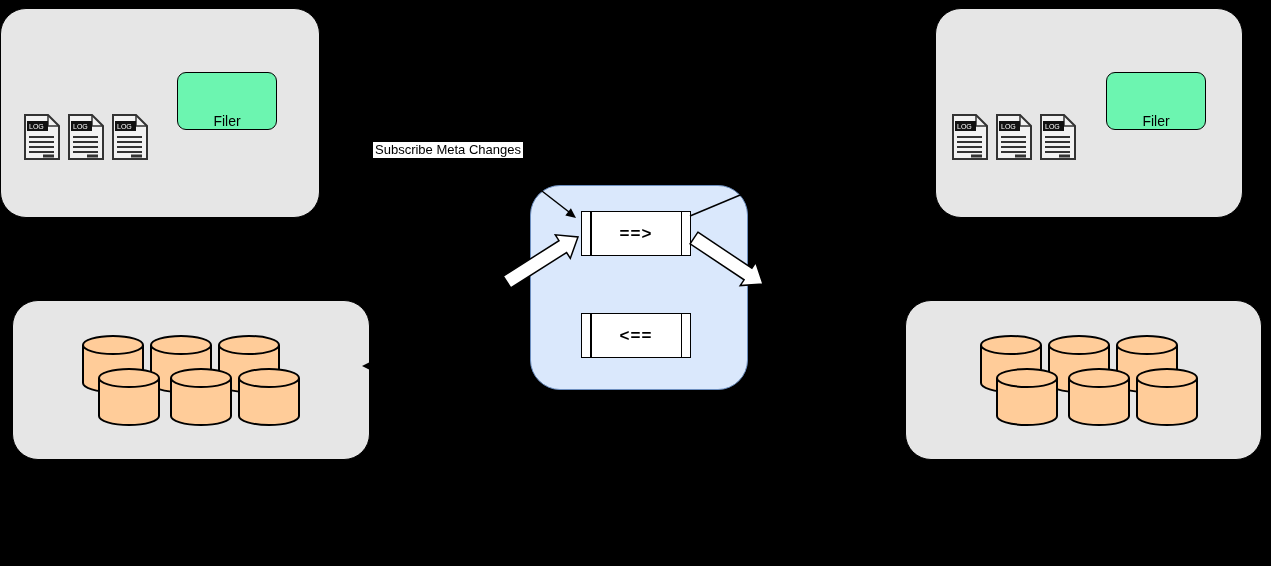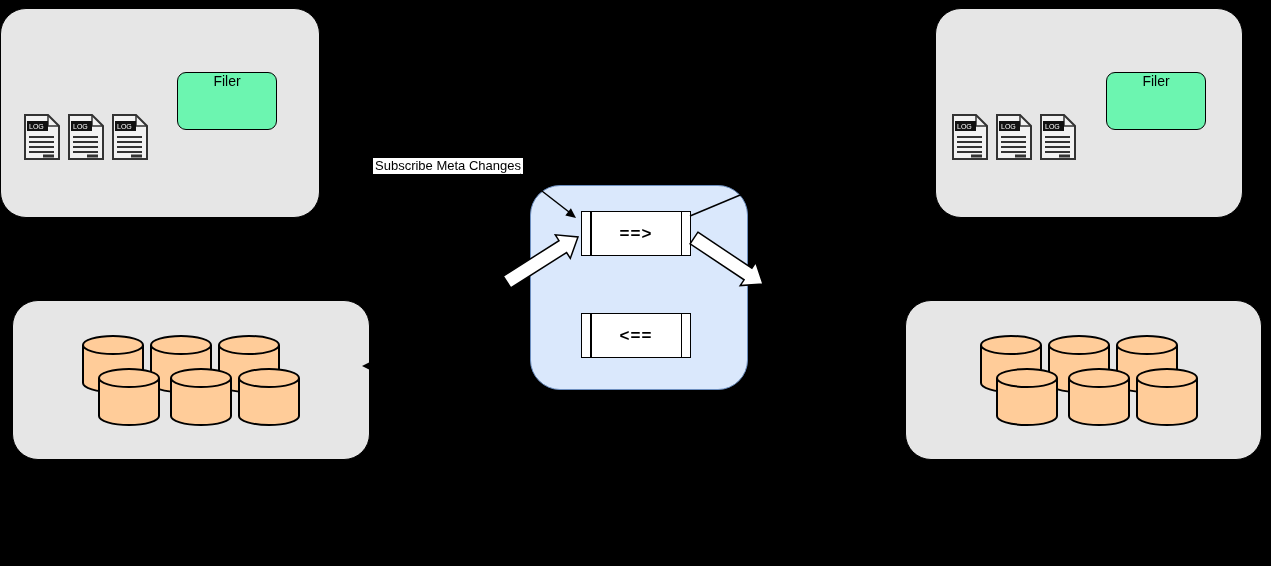--- a/index.html
+++ b/index.html
@@ -6,41 +6,41 @@
   html,body { background:#000; font-family:"Liberation Sans", sans-serif; }
   .canvas { position:relative; width:1271px; height:566px; background:#000; overflow:hidden; }
 
   .panel {
     position:absolute; background:#e6e6e6;
     border:1.5px solid #000; border-radius:26px;
   }
   .filer {
     position:absolute; width:100px; height:58px;
     background:#6cf5b0; border:1.5px solid #000; border-radius:9px;
-    display:flex; align-items:flex-start; justify-content:center;
+    display:flex; align-items:flex-end; justify-content:center;
     font-size:14px; color:#000;
   }
   .sync-box {
     position:absolute; left:530px; top:185px; width:218px; height:205px;
     background:#dae8fc; border:1.5px solid #6c8ebf; border-radius:30px;
   }
   .queue {
     position:absolute; left:50px; width:110px; height:45px;
     background:#fff; border:1.5px solid #000;
     display:flex; align-items:center; justify-content:center;
     font-weight:bold; font-size:17px; color:#000; letter-spacing:1px;
   }
   .queue::before, .queue::after {
     content:""; position:absolute; top:0; bottom:0; width:1.5px; background:#000;
   }
   .queue::before { left:8px; }
   .queue::after  { right:8px; }
 
   .subscribe-label {
-    position:absolute; left:373px; top:158px;
+    position:absolute; left:373px; top:142px;
     background:#fff; color:#000; font-size:13px; line-height:16px; padding:0 2px;
     white-space:nowrap;
   }
 
   .log-icon { position:absolute; width:38px; height:48px; }
   .cylinder { position:absolute; width:64px; height:60px; }
 
   .arrows {
     position:absolute; left:0; top:0; width:1271px; height:566px;
     pointer-events:none;

